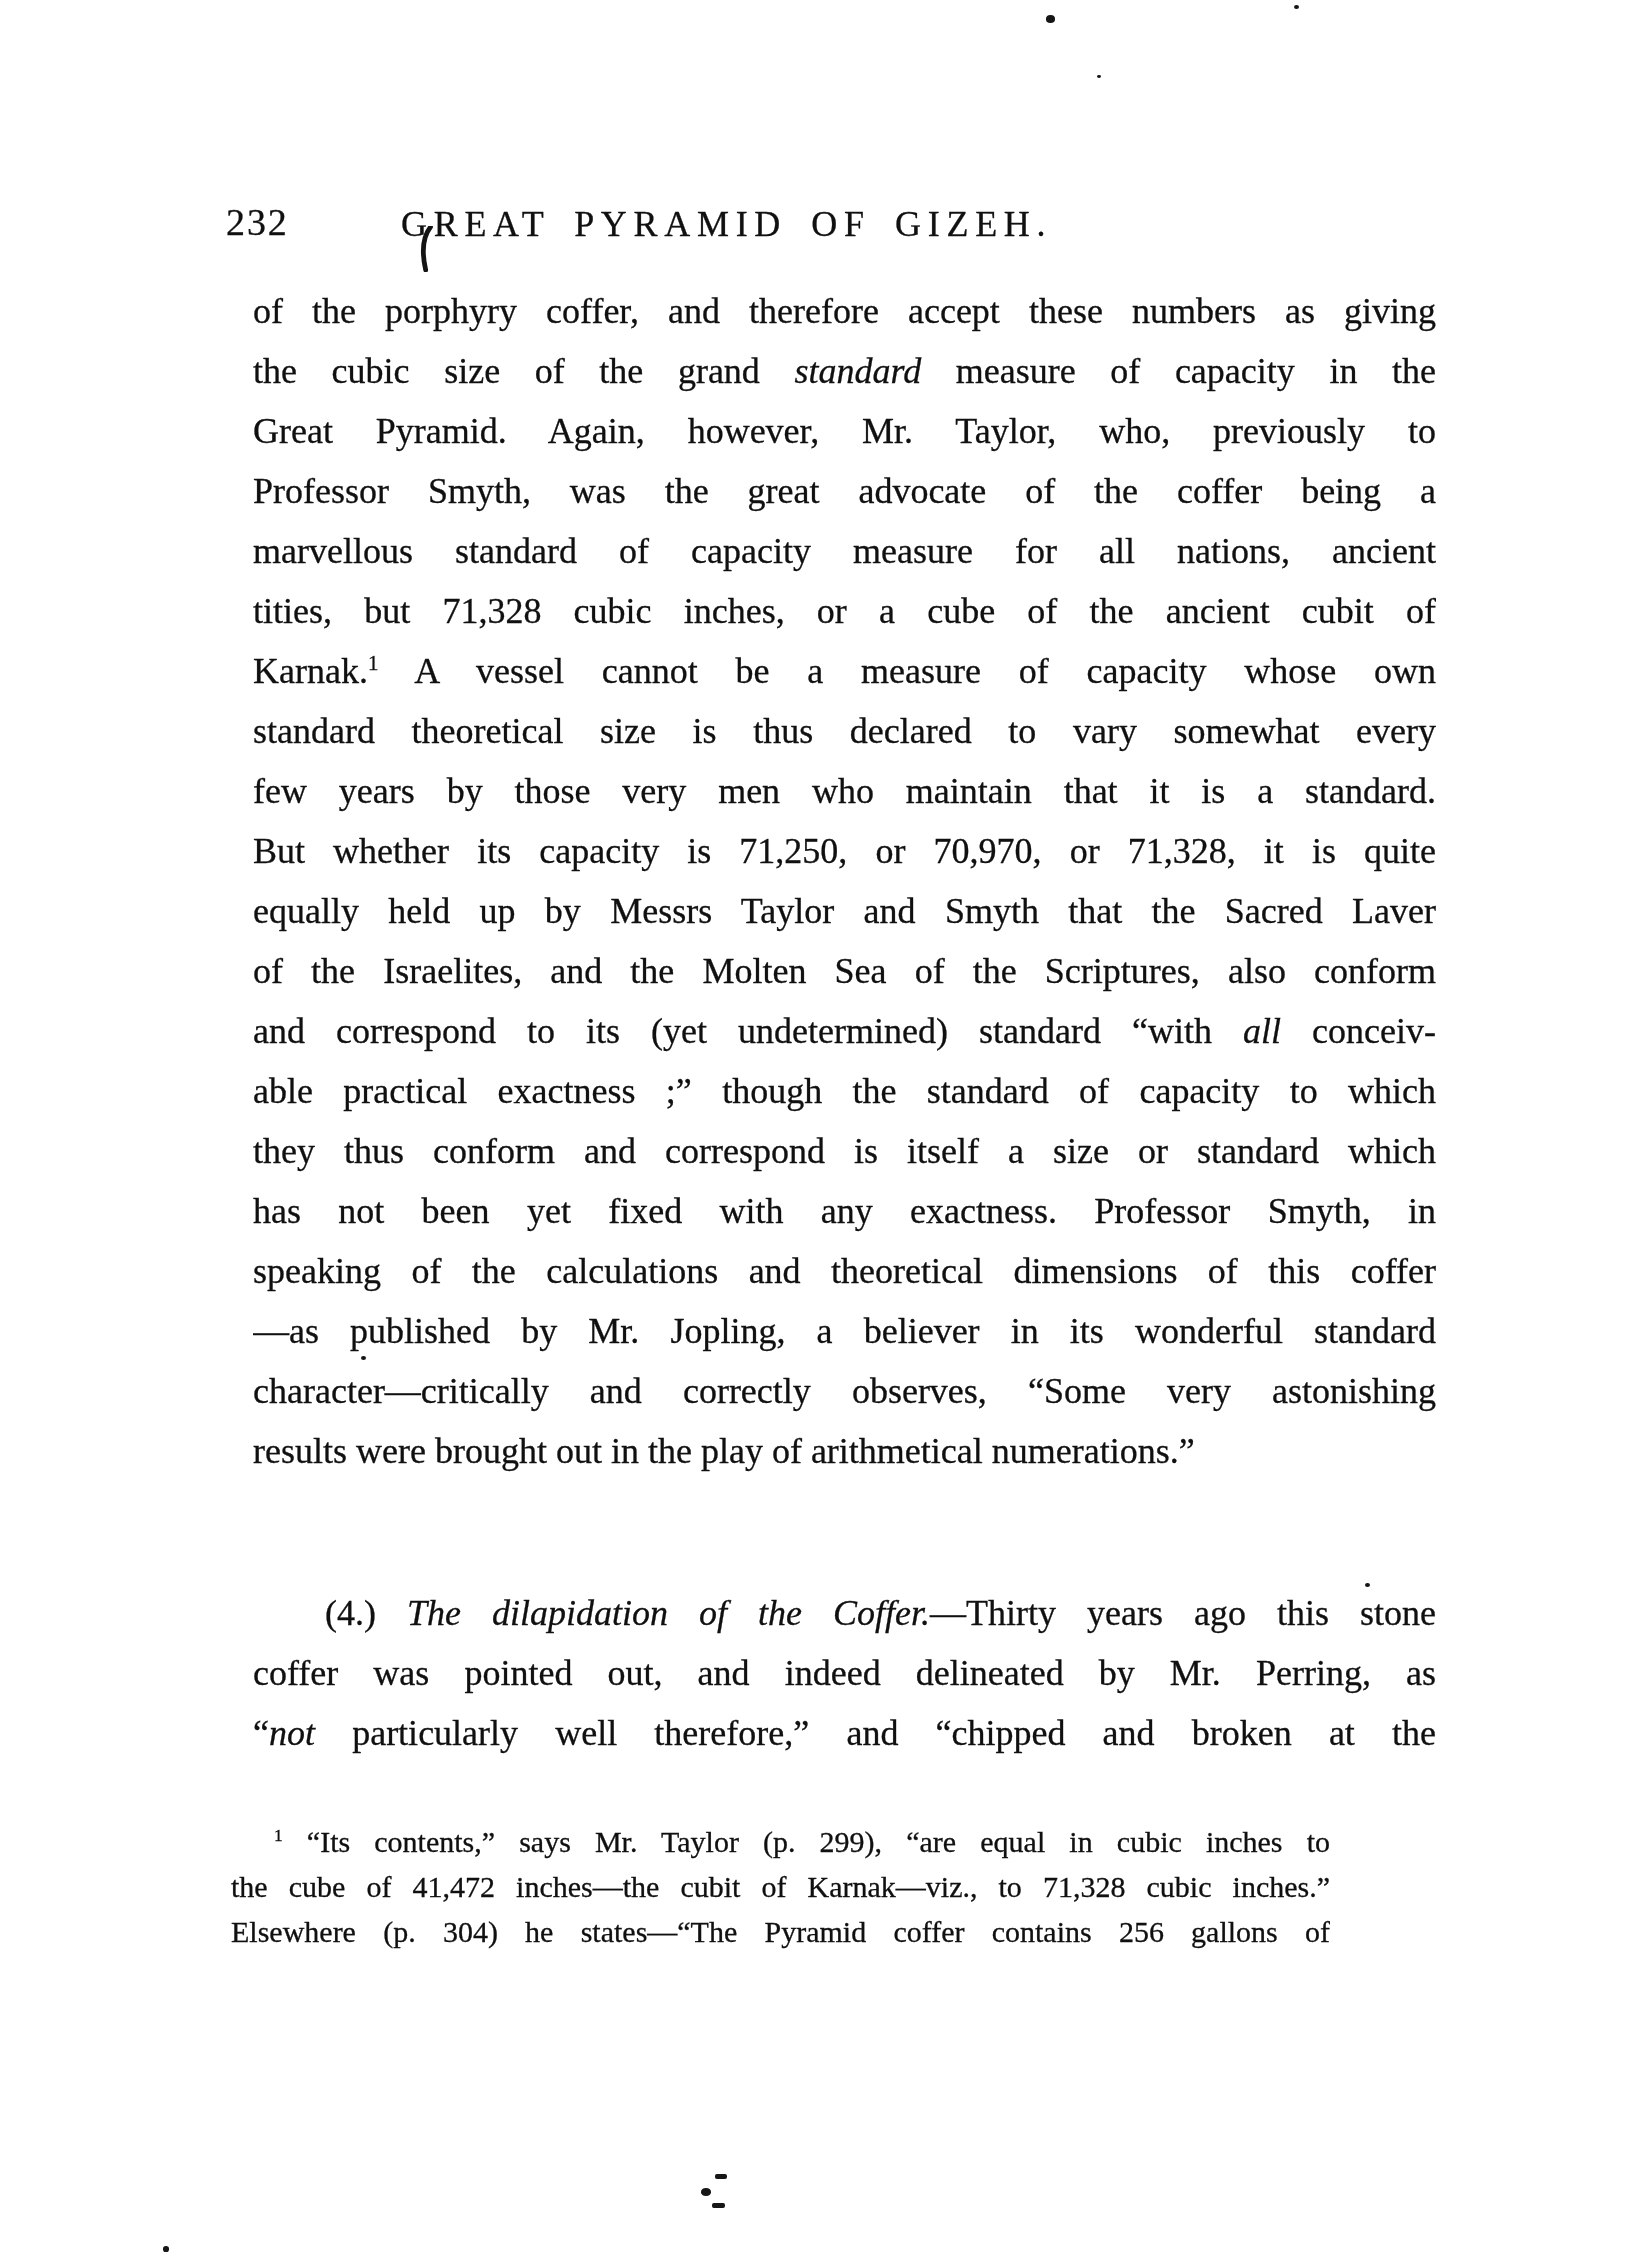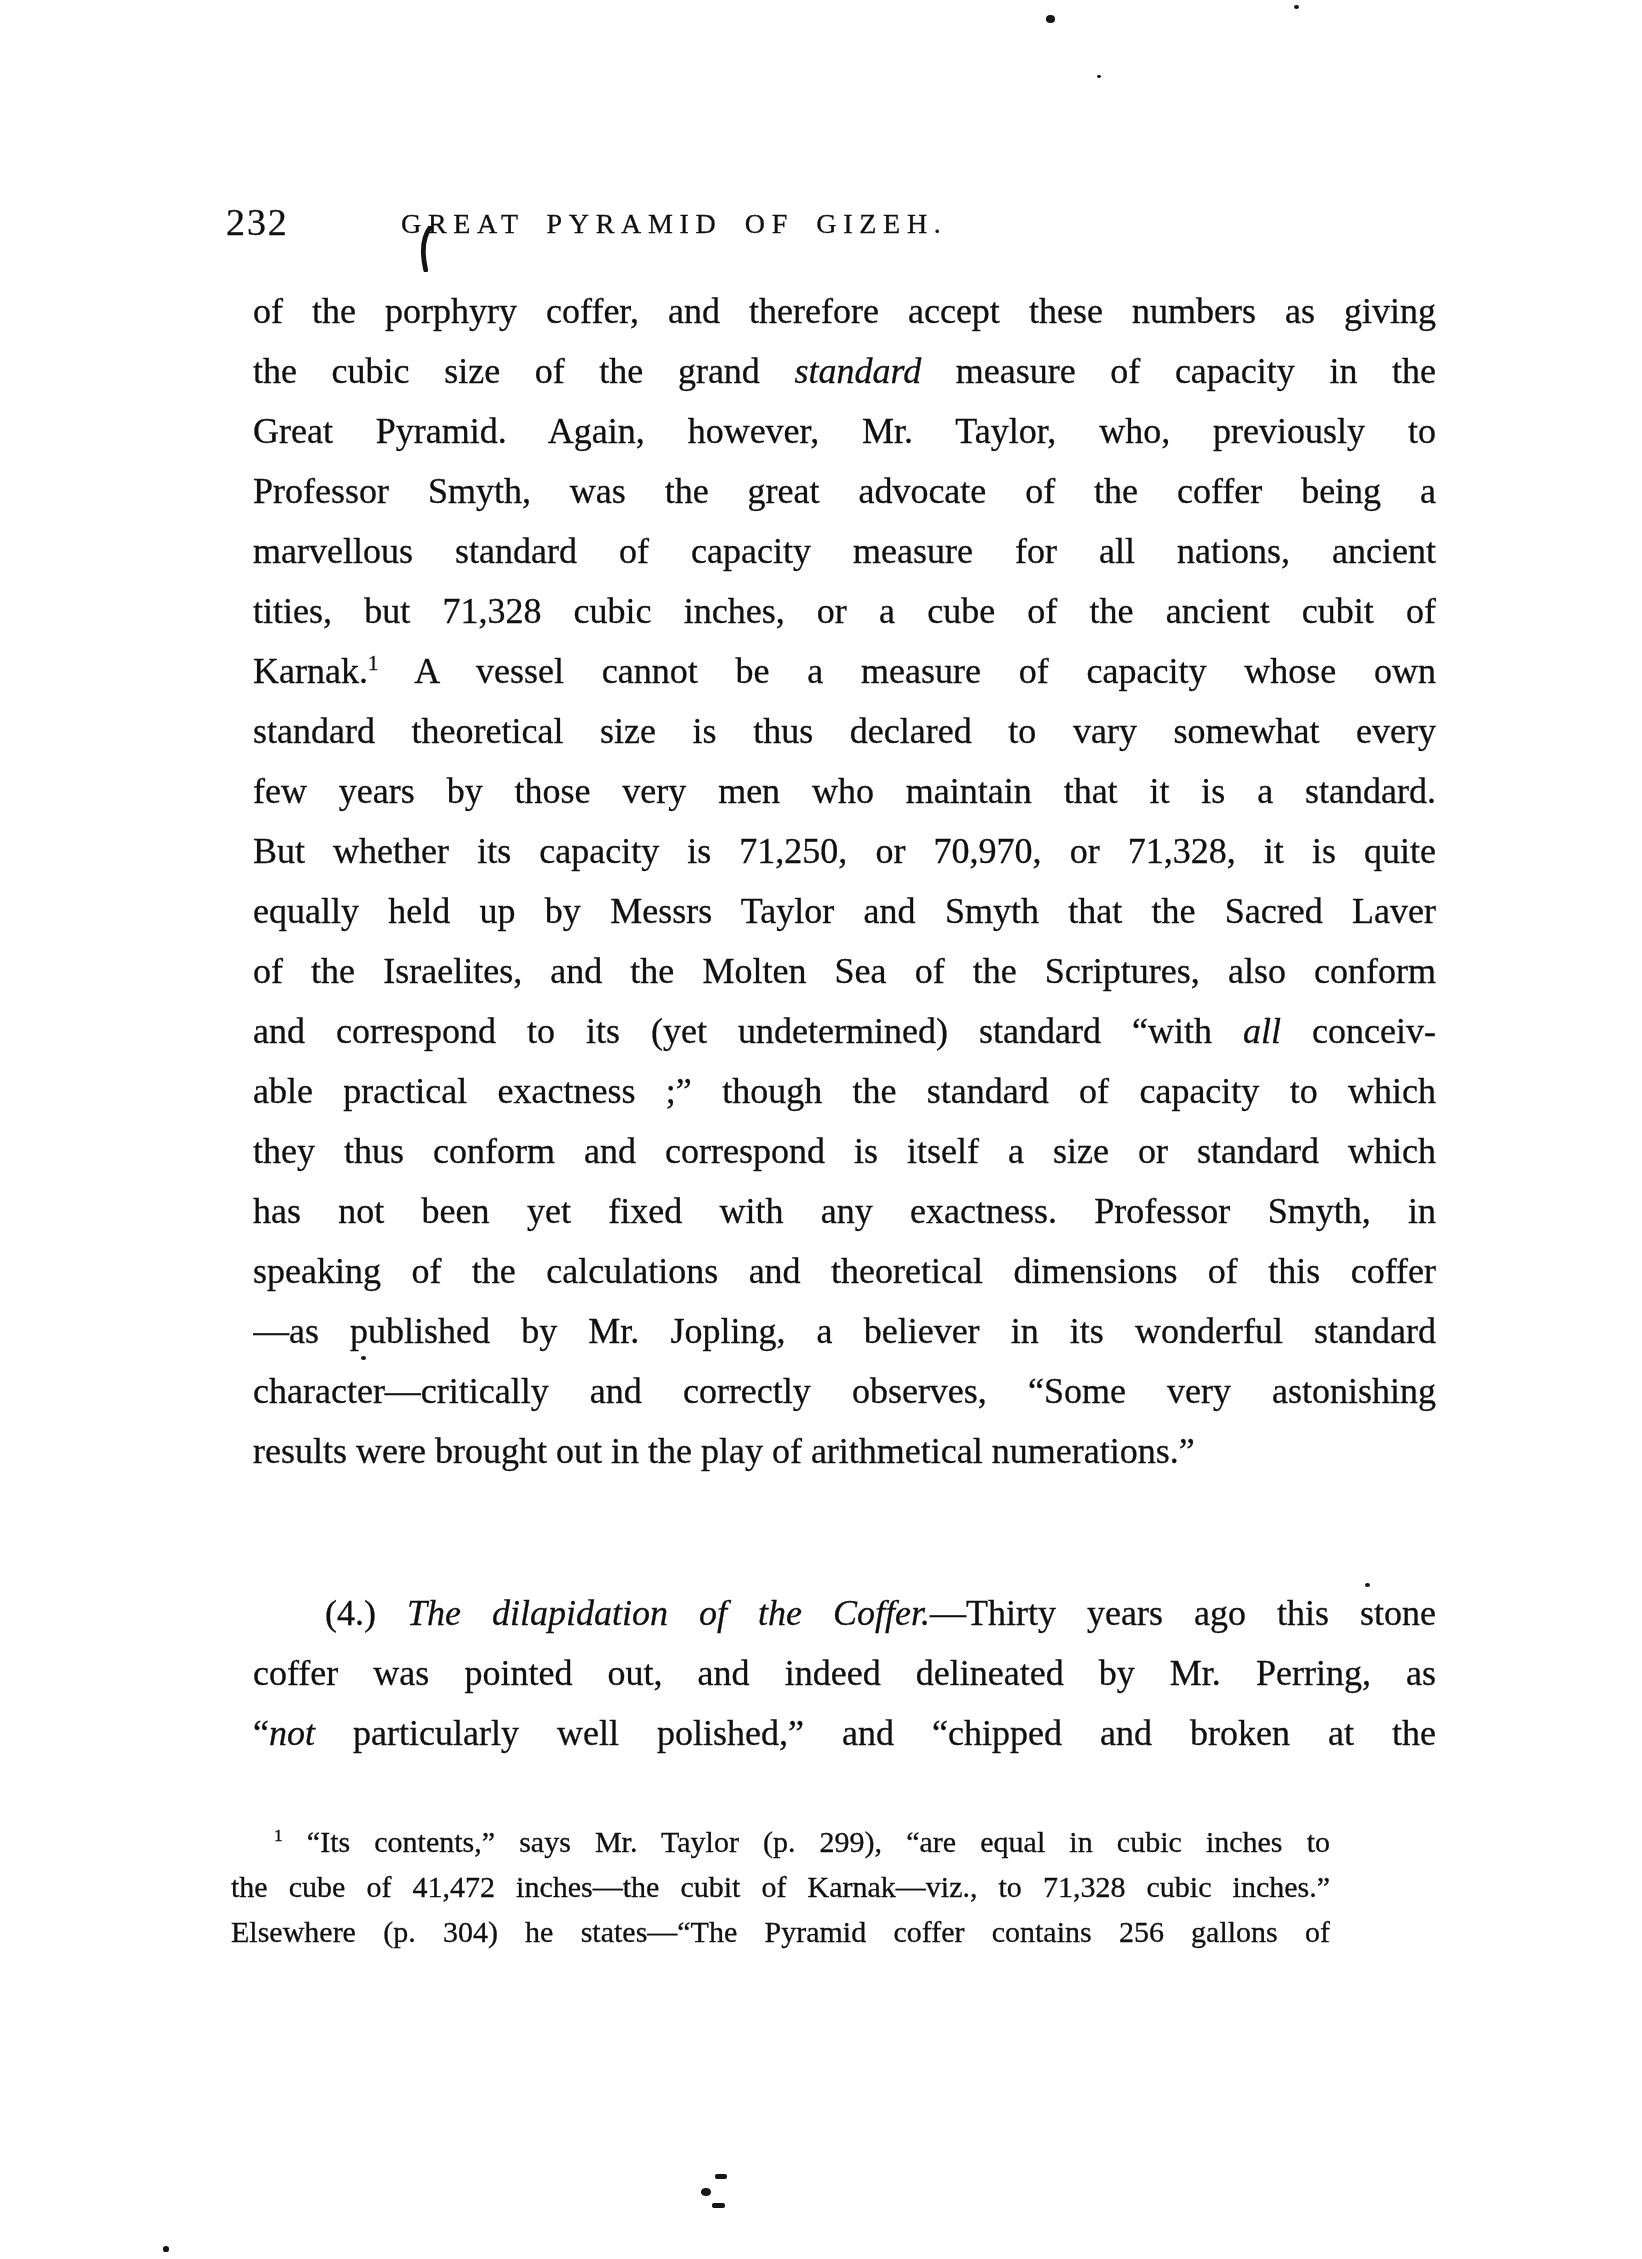--- a/index.html
+++ b/index.html
@@ -11,21 +11,21 @@
     font-family:"Liberation Serif","DejaVu Serif",serif;
     color:#101010;
     -webkit-text-stroke:0.3px #101010;
   }
   .pagenum{
     position:absolute;left:226px;top:201px;
     font-size:38px;line-height:42px;letter-spacing:1.9px;
   }
   .runtitle{
     position:absolute;left:401px;top:206px;
-    font-size:28px;line-height:36px;
+    font-size:36px;line-height:36px;
     letter-spacing:6.7px;word-spacing:8.6px;
     white-space:nowrap;
   }
   .para{position:absolute;left:253px;width:1183px;}
   .p1{top:281px;}
   .p2{top:1583px;}
   .line{
     height:60px;line-height:60px;font-size:36px;
     text-align:justify;text-align-last:justify;
     overflow:hidden;white-space:normal;
@@ -74,21 +74,21 @@
       <div class="line"><span>has not been yet fixed with any exactness. Professor Smyth, in</span></div>
       <div class="line"><span>speaking of the calculations and theoretical dimensions of this coffer</span></div>
       <div class="line"><span>—as published by Mr. Jopling, a believer in its wonderful standard</span></div>
       <div class="line"><span>character—critically and correctly observes, “Some very astonishing</span></div>
       <div class="line nj"><span>results were brought out in the play of arithmetical numerations.”</span></div>
     </div>
 
   <div class="para p2">
       <div class="line ind"><span>(4.) </span><span class="it">The dilapidation of the Coffer.</span><span>—Thirty years ago this stone</span></div>
       <div class="line"><span>coffer was pointed out, and indeed delineated by Mr. Perring, as</span></div>
-      <div class="line"><span>“</span><span class="it">not</span><span> particularly well polished,” and “chipped and broken at the</span></div>
+      <div class="line"><span>“</span><span class="it">not</span><span> particularly well therefore,” and “chipped and broken at the</span></div>
     </div>
 
   <div class="footnote">
       <div class="line ind"><span class="sup">1</span><span> “Its contents,” says Mr. Taylor (p. 299), “are equal in cubic inches to</span></div>
       <div class="line"><span>the cube of 41,472 inches—the cubit of Karnak—viz., to 71,328 cubic inches.”</span></div>
       <div class="line"><span>Elsewhere (p. 304) he states—“The Pyramid coffer contains 256 gallons of</span></div>
     </div>
 
   <div class="speck" style="left:1046px;top:15.3px;width:8.6px;height:7.6px;"></div>
   <div class="speck" style="left:1294px;top:4.8px;width:4.8px;height:3.8px;"></div>

